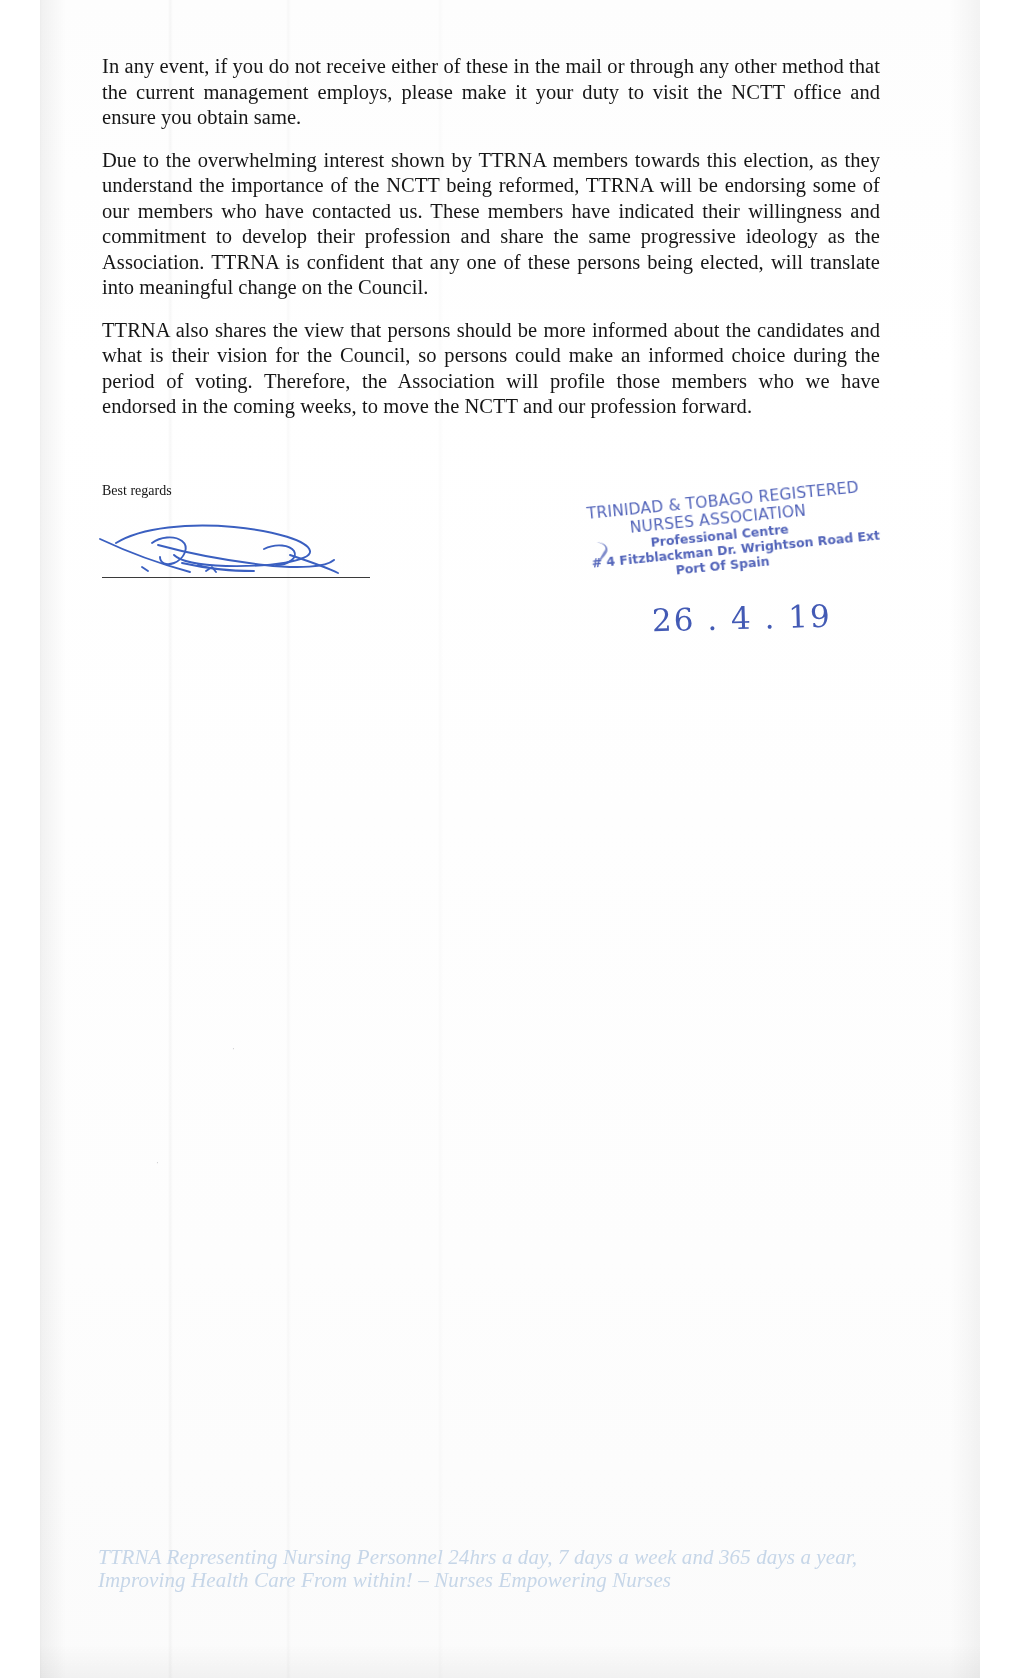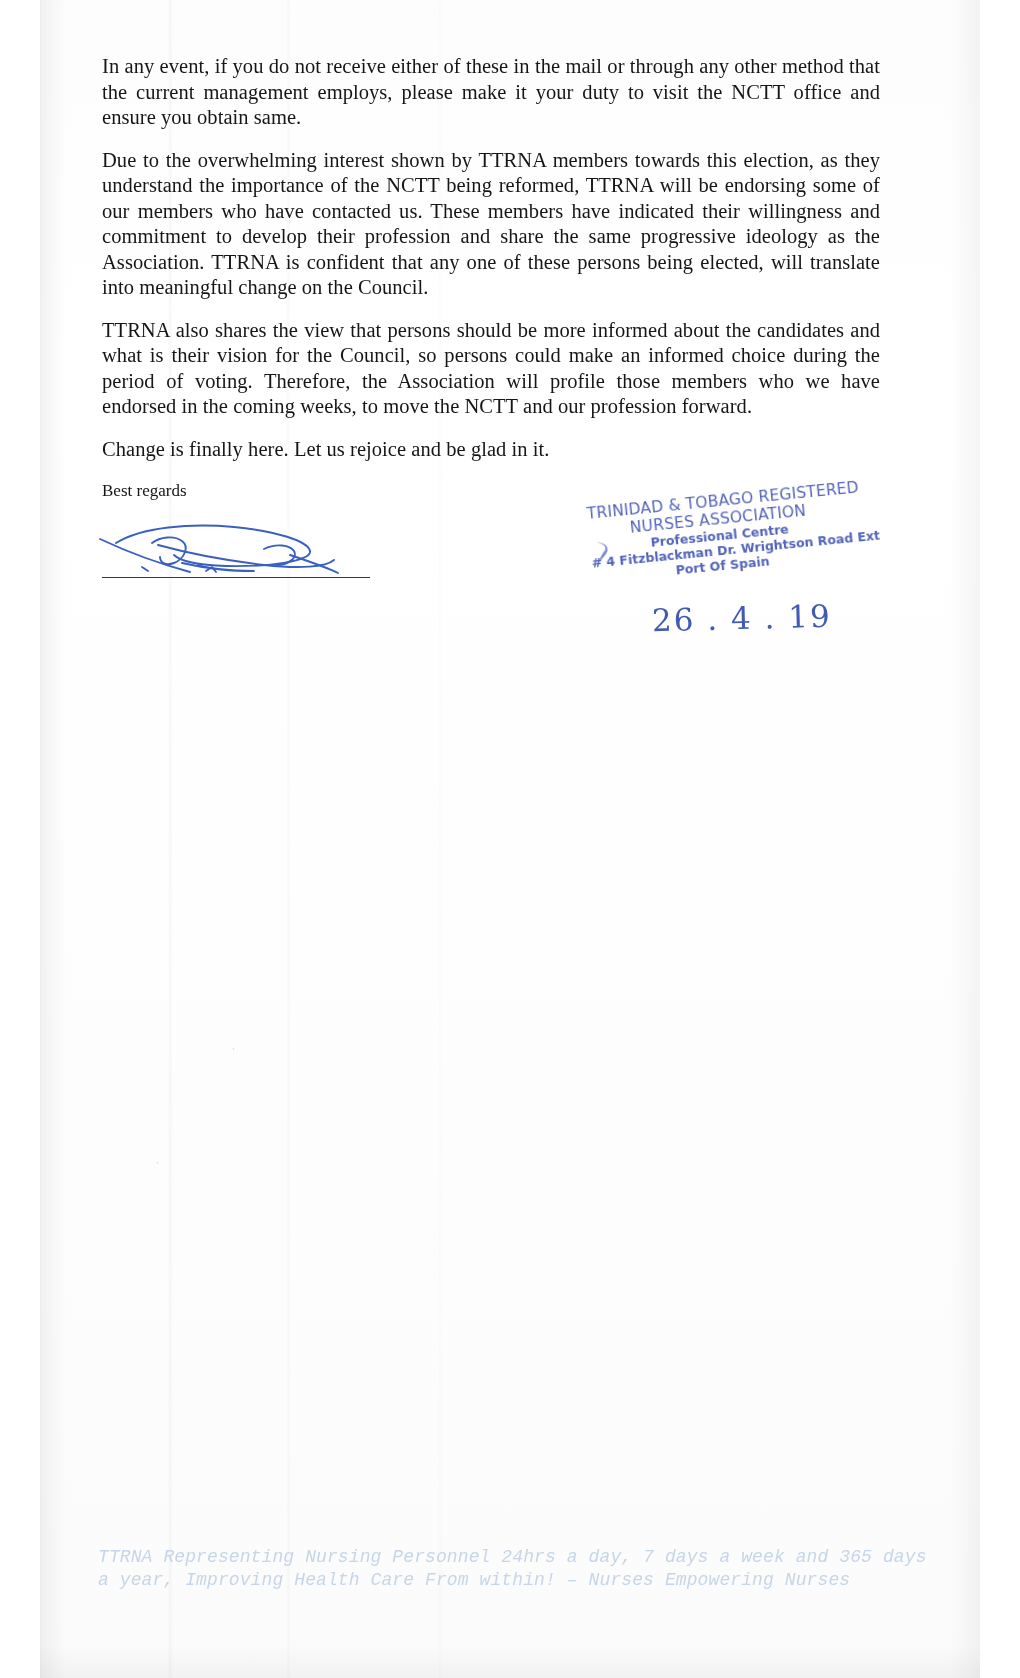--- a/index.html
+++ b/index.html
@@ -64,21 +64,21 @@
 
   
   .sign-block {
     position: absolute;
     left: 62px;
     top: 478px;
     width: 420px;
   }
 
   .best-regards {
-    font-size: 17px;
+    font-size: 14px;
     line-height: 25px;
     color: #161616;
     margin-bottom: 16px;
   }
 
   .sig-wrap {
     position: relative;
     height: 62px;
     width: 330px;
   }
@@ -187,38 +187,37 @@
   }
   .speck-a { left: 192px; top: 1044px; }
   .speck-b { left: 116px; top: 1158px; }
 
   
   .footer {
     position: absolute;
     left: 58px;
     top: 1546px;
     width: 850px;
-    font-family: Liberation Mono, monospace;
+    font-family: Liberation Serif, serif;
     font-style: italic;
-    font-size: 18px;
+    font-size: 21px;
     line-height: 23px;
     color: #c6d6e8;
     letter-spacing: 0.1px;
   }
 </style>
 </head>
 <body>
 
 <div class="page">
 
   <div class="body-text">
     <p class="para">In any event, if you do not receive either of these in the mail or through any other method that the current management employs, please make it your duty to visit the NCTT office and ensure you obtain same.</p>
     <p class="para">Due to the overwhelming interest shown by TTRNA members towards this election, as they understand the importance of the NCTT being reformed, TTRNA will be endorsing some of our members who have contacted us. These members have indicated their willingness and commitment to develop their profession and share the same progressive ideology as the Association. TTRNA is confident that any one of these persons being elected, will translate into meaningful change on the Council.</p>
     <p class="para">TTRNA also shares the view that persons should be more informed about the candidates and what is their vision for the Council, so persons could make an informed choice during the period of voting. Therefore, the Association will profile those members who we have endorsed in the coming weeks, to move the NCTT and our profession forward.</p>
-    <p class="para short">Change is finally here. Let us rejoice and be glad in it.</p>
   </div>
 
   <div class="sign-block">
     <div class="best-regards">Best regards</div>
 
     <div class="sig-wrap">
       <svg class="signature-svg" width="300" height="66" viewBox="0 0 300 66">
         <g fill="none" stroke="#3a5fc0" stroke-width="1.9" stroke-linecap="round" stroke-linejoin="round">
           <path d="M6 24 C 40 40, 70 50, 96 57"></path>
           <path d="M22 28 C 48 12, 96 8, 140 12 C 182 16, 214 26, 216 36 C 218 46, 176 52, 132 51 C 104 50, 86 46, 80 40"></path>

